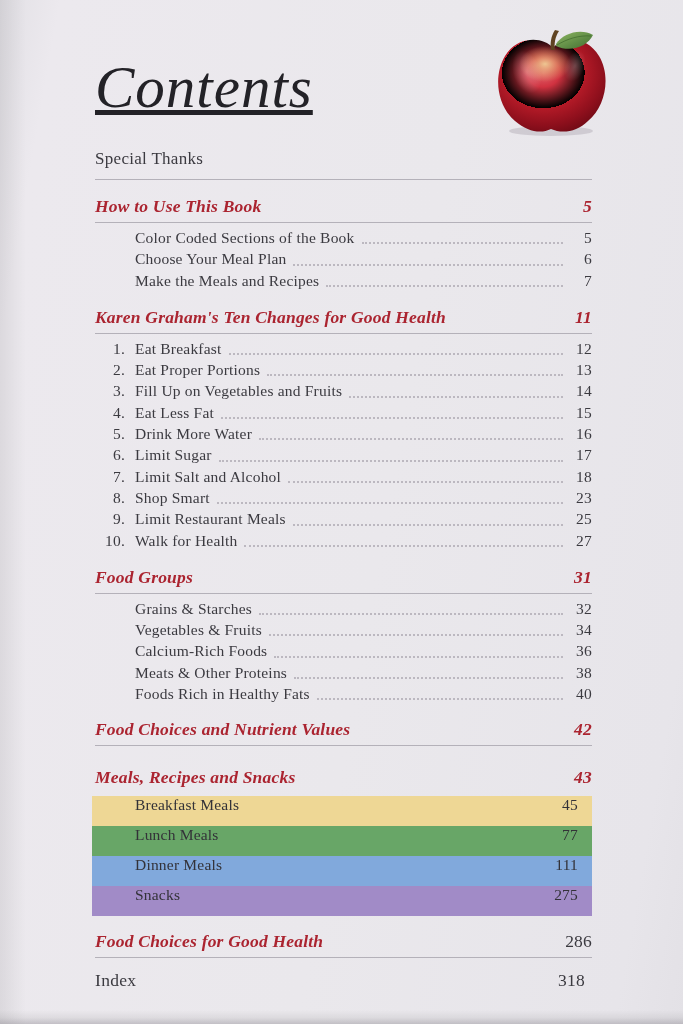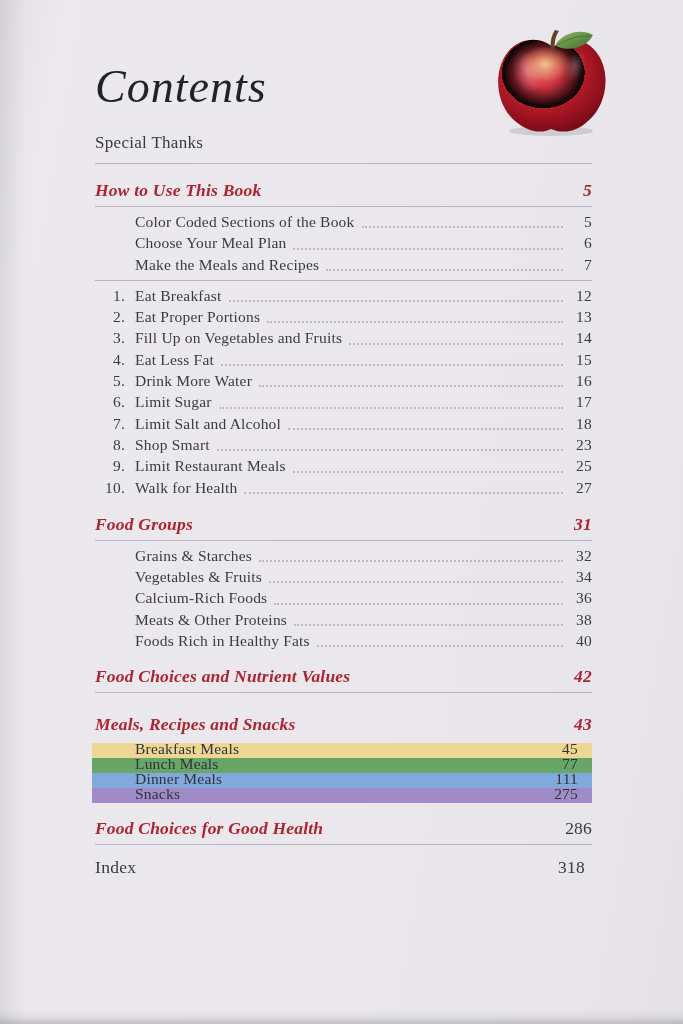--- a/index.html
+++ b/index.html
@@ -24,24 +24,24 @@
     background:linear-gradient(to right,rgba(0,0,0,0.07),rgba(0,0,0,0));
     pointer-events:none;
   }
   .content{
     position:absolute;left:95px;top:62px;width:497px;
   }
   .apple{
     position:absolute;left:487px;top:28px;width:132px;height:110px;
   }
   h1.title{
-    margin:0 0 20px 0;
-    font-size:46px;line-height:50px;
+    margin:0 0 36px 0;
+    font-size:59px;line-height:50px;
     font-style:italic;font-weight:normal;
-    color:#232227;letter-spacing:1px;
+    color:#232227;letter-spacing:1px;text-decoration:underline;
   }
   .special-thanks{
     font-size:17px;line-height:22px;color:#3b3a40;letter-spacing:.3px;
   }
   .rule{
     height:1px;background:#b4b1b9;border:none;margin:9px 0 0 0;
   }
   .heading-row{
     display:flex;align-items:flex-start;
     margin-top:15px;
@@ -62,21 +62,21 @@
   .toc-item .ilabel{padding-left:40px;white-space:nowrap;}
   .toc-item.numbered .ilabel{padding-left:0;}
   .toc-item .inum{width:30px;text-align:right;margin-right:10px;}
   .leader{
     flex:1;border-bottom:2px dotted #bcb8c0;
     margin:0 5px 4px 7px;min-width:20px;
   }
   .toc-item .ipage{text-align:right;min-width:24px;}
   .bands{margin-top:8px;margin-left:-3px;width:500px;}
   .band{
-    height:15px;display:flex;align-items:flex-end;
+    height:30px;display:flex;align-items:flex-start;
     font-size:15.5px;color:#333238;letter-spacing:.2px;
     padding:0 14px 0 43px;box-sizing:border-box;
   }
   .band .blabel{flex:1;}
   .band .bpage{text-align:right;}
   .index-row{
     display:flex;align-items:baseline;margin-top:12px;
     font-size:17.5px;color:#3b3a40;letter-spacing:.3px;
   }
   .index-row .xlabel{flex:1;}
@@ -148,20 +148,24 @@
         <span class="leader"></span>
         <span class="ipage">6</span>
       </div>
       <div class="toc-item">
         <span class="ilabel">Make the Meals and Recipes</span>
         <span class="leader"></span>
         <span class="ipage">7</span>
       </div>
     </div>
 
+    <div class="heading-row">
+      <span class="hlabel">Karen Graham's Ten Changes for Good Health</span>
+      <span class="hpage">11</span>
+    </div>
     <div class="heading-rule"></div>
     <div class="items">
       <div class="toc-item numbered">
         <span class="inum">1.</span>
         <span class="ilabel">Eat Breakfast</span>
         <span class="leader"></span>
         <span class="ipage">12</span>
       </div>
       <div class="toc-item numbered">
         <span class="inum">2.</span>

